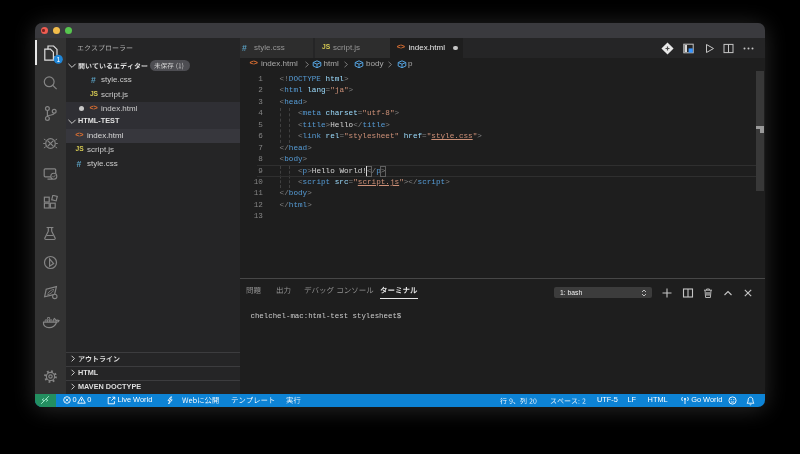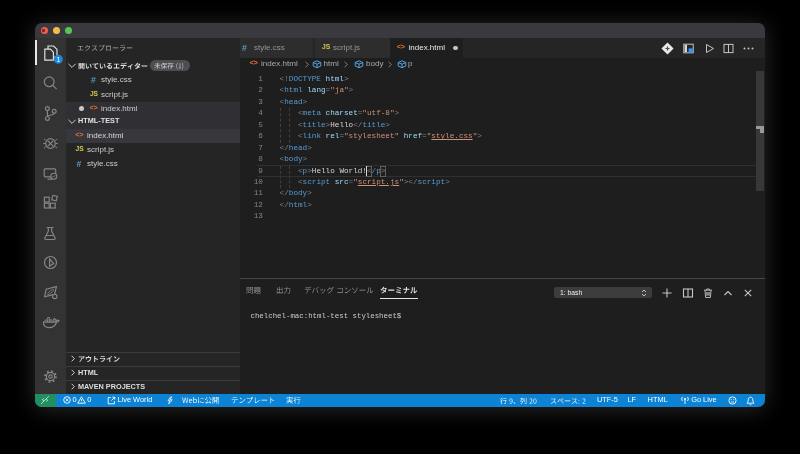--- a/index.html
+++ b/index.html
@@ -114,21 +114,21 @@
     </svg>
 <div class="a" style="left:31px;top:343px;width:174px;height:1px;background:#3c3c3e"></div>
 <svg class="ic" style="left:34px;top:346px" width="8" height="8" viewBox="0 0 8 8">
       <path d="M2.6 0.8 L5.4 3.6 L2.6 6.4" stroke="#cccccc" fill="none" stroke-width="1"></path>
     </svg>
 <div class="a" style="left:43px;top:345px;height:10px;line-height:10px;font-size:7.3px;color:#dedede"><b>HTML</b></div>
 <div class="a" style="left:31px;top:357px;width:174px;height:1px;background:#3c3c3e"></div>
 <svg class="ic" style="left:34px;top:360px" width="8" height="8" viewBox="0 0 8 8">
       <path d="M2.6 0.8 L5.4 3.6 L2.6 6.4" stroke="#cccccc" fill="none" stroke-width="1"></path>
     </svg>
-<div class="a" style="left:43px;top:359px;height:10px;line-height:10px;font-size:7.3px;color:#dedede"><b>MAVEN PROJECTS</b></div>
+<div class="a" style="left:43px;top:359px;height:10px;line-height:10px;font-size:7.3px;color:#dedede"><b>MAVEN DOCTYPE</b></div>
 <div class="a" style="left:205px;top:15px;width:525px;height:19.5px;background:#252526"></div>
 <div class="a" style="left:205px;top:15px;width:73.5px;height:19.5px;background:#2d2d2d;border-right:1px solid #252526"></div>
 <div class="a" style="left:279.5px;top:15px;width:75px;height:19.5px;background:#2d2d2d"></div>
 <div class="a" style="left:355px;top:15px;width:73px;height:19.5px;background:#1e1e1e"></div>
 <div class="a" style="left:207.0px;top:19.7px;width:8px;height:10px;font-size:8.6px;font-weight:bold;color:#5a9fc0">#</div>
 <div class="a" style="left:219px;top:19.7px;height:10px;line-height:10px;font-size:8.0px;color:#969696">style.css</div>
 <div class="a" style="left:287.0px;top:20.1px;width:10px;height:10px;font-size:6.7px;font-weight:bold;color:#d4c852">JS</div>
 <div class="a" style="left:298px;top:19.7px;height:10px;line-height:10px;font-size:8.0px;color:#969696">script.js</div>
 <div class="a mono" style="left:361.7px;top:19.7px;width:11px;height:10px;font-size:7.2px;font-weight:bold;color:#dd7032;letter-spacing:-0.3px">&lt;&gt;</div>
 <div class="a" style="left:373.5px;top:19.7px;height:10px;line-height:10px;font-size:8.0px;color:#e8e8e8">index.html</div>
@@ -263,21 +263,21 @@
 <svg width="37.9" height="8.8" viewBox="0 0 37.9 8.8" style="position:absolute;overflow:visible;left:514.0px;top:373.5px;">
       <path d="M6.6 1.9 6.2 1.6C6.1 1.7 5.9 1.7 5.7 1.7C5.5 1.7 3.3 1.7 3 1.7C2.8 1.7 2.4 1.7 2.3 1.6V2.3C2.4 2.3 2.8 2.2 3 2.2C3.3 2.2 5.5 2.2 5.7 2.2C5.6 2.8 5.1 3.6 4.6 4.2C3.9 5 2.8 5.8 1.7 6.3L2.1 6.7C3.2 6.3 4.1 5.5 4.9 4.7C5.6 5.3 6.3 6.1 6.8 6.8L7.3 6.3C6.8 5.8 6 4.9 5.2 4.3C5.7 3.6 6.2 2.8 6.4 2.2C6.5 2.1 6.6 2 6.6 1.9ZM12.9 2.4C12.9 2.1 13.2 1.9 13.4 1.9C13.7 1.9 14 2.1 14 2.4C14 2.7 13.7 2.9 13.4 2.9C13.2 2.9 12.9 2.7 12.9 2.4ZM12.6 2.4C12.6 2.8 13 3.2 13.4 3.2C13.9 3.2 14.3 2.8 14.3 2.4C14.3 1.9 13.9 1.5 13.4 1.5C13 1.5 12.6 1.9 12.6 2.4ZM8.4 4.7 8.9 5.3C9 5.1 9.2 4.9 9.3 4.7C9.6 4.3 10.2 3.6 10.5 3.2C10.8 2.9 10.9 2.8 11.2 3.1C11.5 3.4 12.1 4.1 12.5 4.6C13 5.1 13.6 5.8 14.1 6.4L14.6 5.9C14 5.3 13.3 4.5 12.9 4C12.5 3.6 11.9 3 11.4 2.6C11 2.1 10.6 2.2 10.2 2.6C9.8 3.2 9.2 3.9 8.9 4.3C8.7 4.5 8.6 4.6 8.4 4.7ZM15.7 3.5V4.2C15.9 4.2 16.3 4.2 16.7 4.2C17.2 4.2 20 4.2 20.5 4.2C20.8 4.2 21.1 4.2 21.3 4.2V3.5C21.1 3.6 20.9 3.6 20.5 3.6C20 3.6 17.2 3.6 16.7 3.6C16.3 3.6 15.9 3.6 15.7 3.5ZM27.6 1.9 27.2 1.6C27.1 1.7 26.9 1.7 26.7 1.7C26.5 1.7 24.3 1.7 24 1.7C23.8 1.7 23.4 1.7 23.3 1.6V2.3C23.4 2.3 23.8 2.2 24 2.2C24.3 2.2 26.5 2.2 26.7 2.2C26.6 2.8 26.1 3.6 25.6 4.2C24.9 5 23.8 5.8 22.7 6.3L23.1 6.7C24.2 6.3 25.1 5.5 25.9 4.7C26.6 5.3 27.3 6.1 27.8 6.8L28.3 6.3C27.8 5.8 27 4.9 26.2 4.3C26.7 3.6 27.2 2.8 27.4 2.2C27.5 2.1 27.6 2 27.6 1.9ZM30 3.9C30.2 3.9 30.4 3.7 30.4 3.4C30.4 3.1 30.2 2.9 30 2.9C29.7 2.9 29.5 3.1 29.5 3.4C29.5 3.7 29.7 3.9 30 3.9ZM30 6.7C30.2 6.7 30.4 6.5 30.4 6.2C30.4 5.9 30.2 5.7 30 5.7C29.7 5.7 29.5 5.9 29.5 6.2C29.5 6.5 29.7 6.7 30 6.7ZM33.4 6.6H36.6V6H35.2C34.9 6 34.6 6.1 34.3 6.1C35.5 4.9 36.3 3.9 36.3 2.9C36.3 2 35.8 1.4 34.8 1.4C34.2 1.4 33.7 1.7 33.3 2.1L33.7 2.5C34 2.1 34.3 1.9 34.8 1.9C35.4 1.9 35.7 2.3 35.7 2.9C35.7 3.8 35 4.8 33.4 6.2Z" fill="#ffffff"></path>
     </svg>
 <div class="a" style="left:562px;top:372.4px;height:10px;line-height:10px;font-size:7.4px;color:#fff">UTF-5</div>
 <div class="a" style="left:592.5px;top:372.4px;height:10px;line-height:10px;font-size:7.4px;color:#fff">LF</div>
 <div class="a" style="left:612.6px;top:372.4px;height:10px;line-height:10px;font-size:7.4px;color:#fff">HTML</div>
 <svg class="ic" style="left:644.5px;top:372.4px" width="10" height="10" viewBox="0 0 10 10">
 <circle cx="5" cy="4" r="1.1" fill="#fff"></circle>
       <path d="M5 5 V9 M2.6 2 C1.4 3.2 1.4 4.8 2.6 6 M7.4 2 C8.6 3.2 8.6 4.8 7.4 6" stroke="#ffffff" fill="none" stroke-width="0.9"></path>
     </svg>
-<div class="a" style="left:656.2px;top:372.4px;height:10px;line-height:10px;font-size:7.4px;color:#fff">Go Live</div>
+<div class="a" style="left:656.2px;top:372.4px;height:10px;line-height:10px;font-size:7.4px;color:#fff">Go World</div>
 <svg class="ic" style="left:692.5px;top:373px" width="9" height="9" viewBox="0 0 9 9">
       <circle cx="4.5" cy="4.5" r="3.6" stroke="#ffffff" fill="none" stroke-width="0.9"></circle>
       <circle cx="3.2" cy="3.6" r="0.55" fill="#fff"></circle>
       <circle cx="5.8" cy="3.6" r="0.55" fill="#fff"></circle>
       <path d="M2.9 5.4 C3.6 6.4 5.4 6.4 6.1 5.4" stroke="#ffffff" fill="none" stroke-width="0.9"></path>
     </svg>
 <svg class="ic" style="left:711px;top:372.8px" width="9" height="10" viewBox="0 0 9 10">
       <path d="M4.5 1.2 C3 1.2 2.2 2.4 2.2 3.8 C2.2 5.8 1.4 6.6 1 7.2 H8 C7.6 6.6 6.8 5.8 6.8 3.8 C6.8 2.4 6 1.2 4.5 1.2 Z M3.6 8.4 C3.8 9 5.2 9 5.4 8.4" stroke="#ffffff" fill="none" stroke-width="0.9"></path>
     </svg>
 </div>

